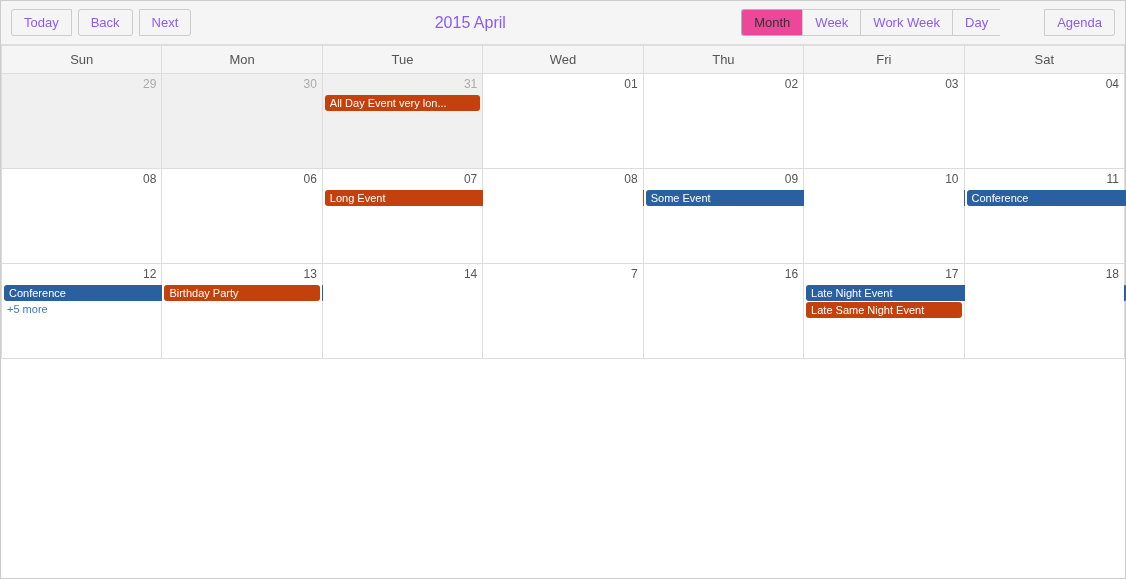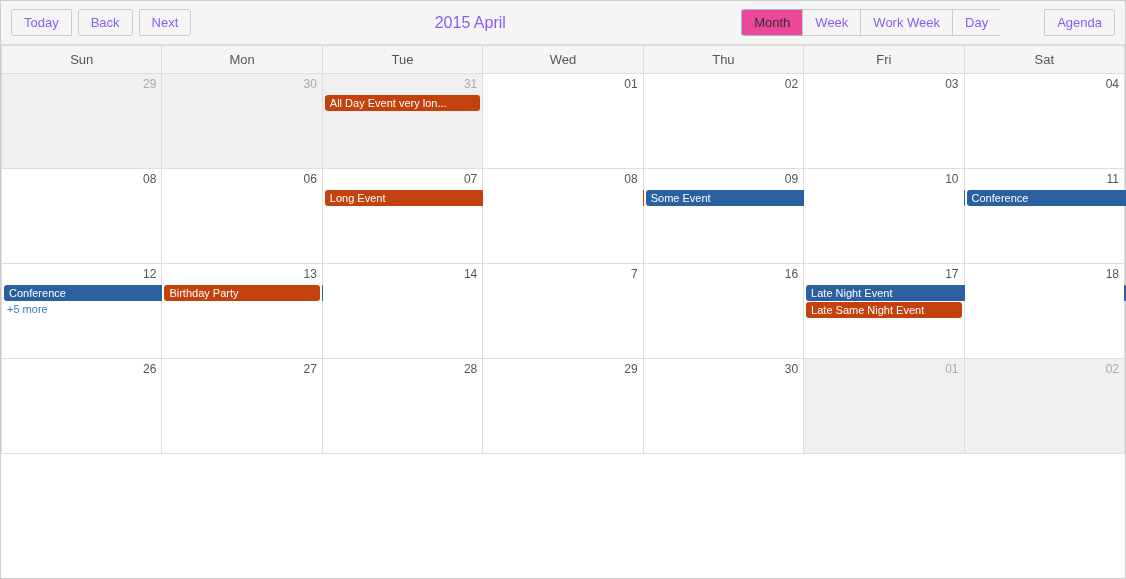--- a/index.html
+++ b/index.html
@@ -207,38 +207,15 @@
           </td>
           <td class="day-cell">
             <div class="day-number">17</div>
             <span class="event-bar dark span-2">Late Night Event</span>
             <span class="event-bar medium">Late Same Night Event</span>
           </td>
           <td class="day-cell">
             <div class="day-number">18</div>
           </td>
         </tr>
-        <tr class="week-row">
-          <td class="day-cell">
-            <div class="day-number">26</div>
-          </td>
-          <td class="day-cell">
-            <div class="day-number">27</div>
-          </td>
-          <td class="day-cell">
-            <div class="day-number">28</div>
-          </td>
-          <td class="day-cell">
-            <div class="day-number">29</div>
-          </td>
-          <td class="day-cell">
-            <div class="day-number">30</div>
-          </td>
-          <td class="day-cell other-month">
-            <div class="day-number">01</div>
-          </td>
-          <td class="day-cell other-month">
-            <div class="day-number">02</div>
-          </td>
-        </tr>
       </tbody>
   </table>
 </div>
 
 </body></html>

